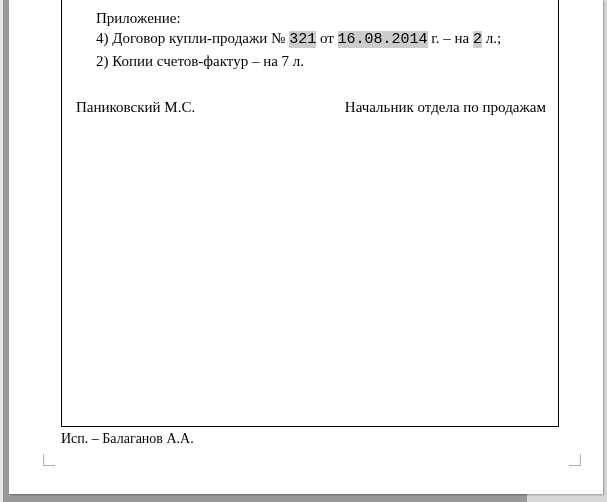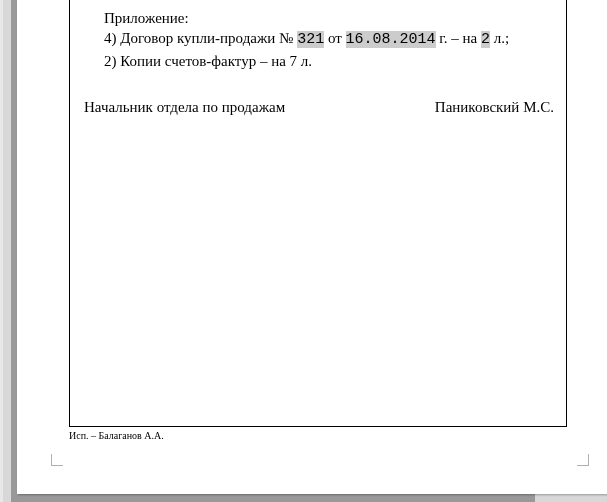--- a/index.html
+++ b/index.html
@@ -25,21 +25,20 @@
       height: 502px;
       background: #e8e8e8;
     }
     .outer {
       position: absolute;
       left: 3px;
       top: 0;
       width: 524px;
       height: 502px;
       background: #999;
-      margin-left: 8px;
     }
     .page {
       position: absolute;
       left: 6px;
       top: 0;
       width: 594px;
       height: 494px;
       background: #fff;
       box-shadow: 1px 1px 2px rgba(0,0,0,0.3);
     }
@@ -64,21 +63,21 @@
     .sig-row {
       display: flex;
       justify-content: space-between;
       padding: 0 12px 0 14px;
       margin-top: 28px;
     }
     .footer {
       position: absolute;
       left: 52px;
       top: 430px;
-      font-size: 10px;
+      font-size: 14px;
       line-height: 1.25;
     }
     .corner {
       position: absolute;
       width: 12px;
       height: 12px;
       border-color: #b0b0b0;
     }
     .corner-bl {
       left: 34px;
@@ -103,22 +102,22 @@
     <div class="frame">
       <div class="content">
         <div>Приложение:</div>
         <div>
           <span>4) Договор купли-продажи № </span><span class="hl">321</span><span> от </span><span class="hl">16.08.2014</span><span> г. – на </span><span class="hl">2</span><span> л.;</span>
         </div>
         <div>2) Копии счетов-фактур – на 7 л.</div>
       </div>
 
       <div class="sig-row">
+        <span>Паниковский М.С.</span>
         <span>Начальник отдела по продажам</span>
-        <span>Паниковский М.С.</span>
       </div>
     </div>
 
     <div class="footer">
       <div>Исп. – Балаганов А.А.</div>
     </div>
 
     <div class="corner corner-bl"></div>
     <div class="corner corner-br"></div>
 

